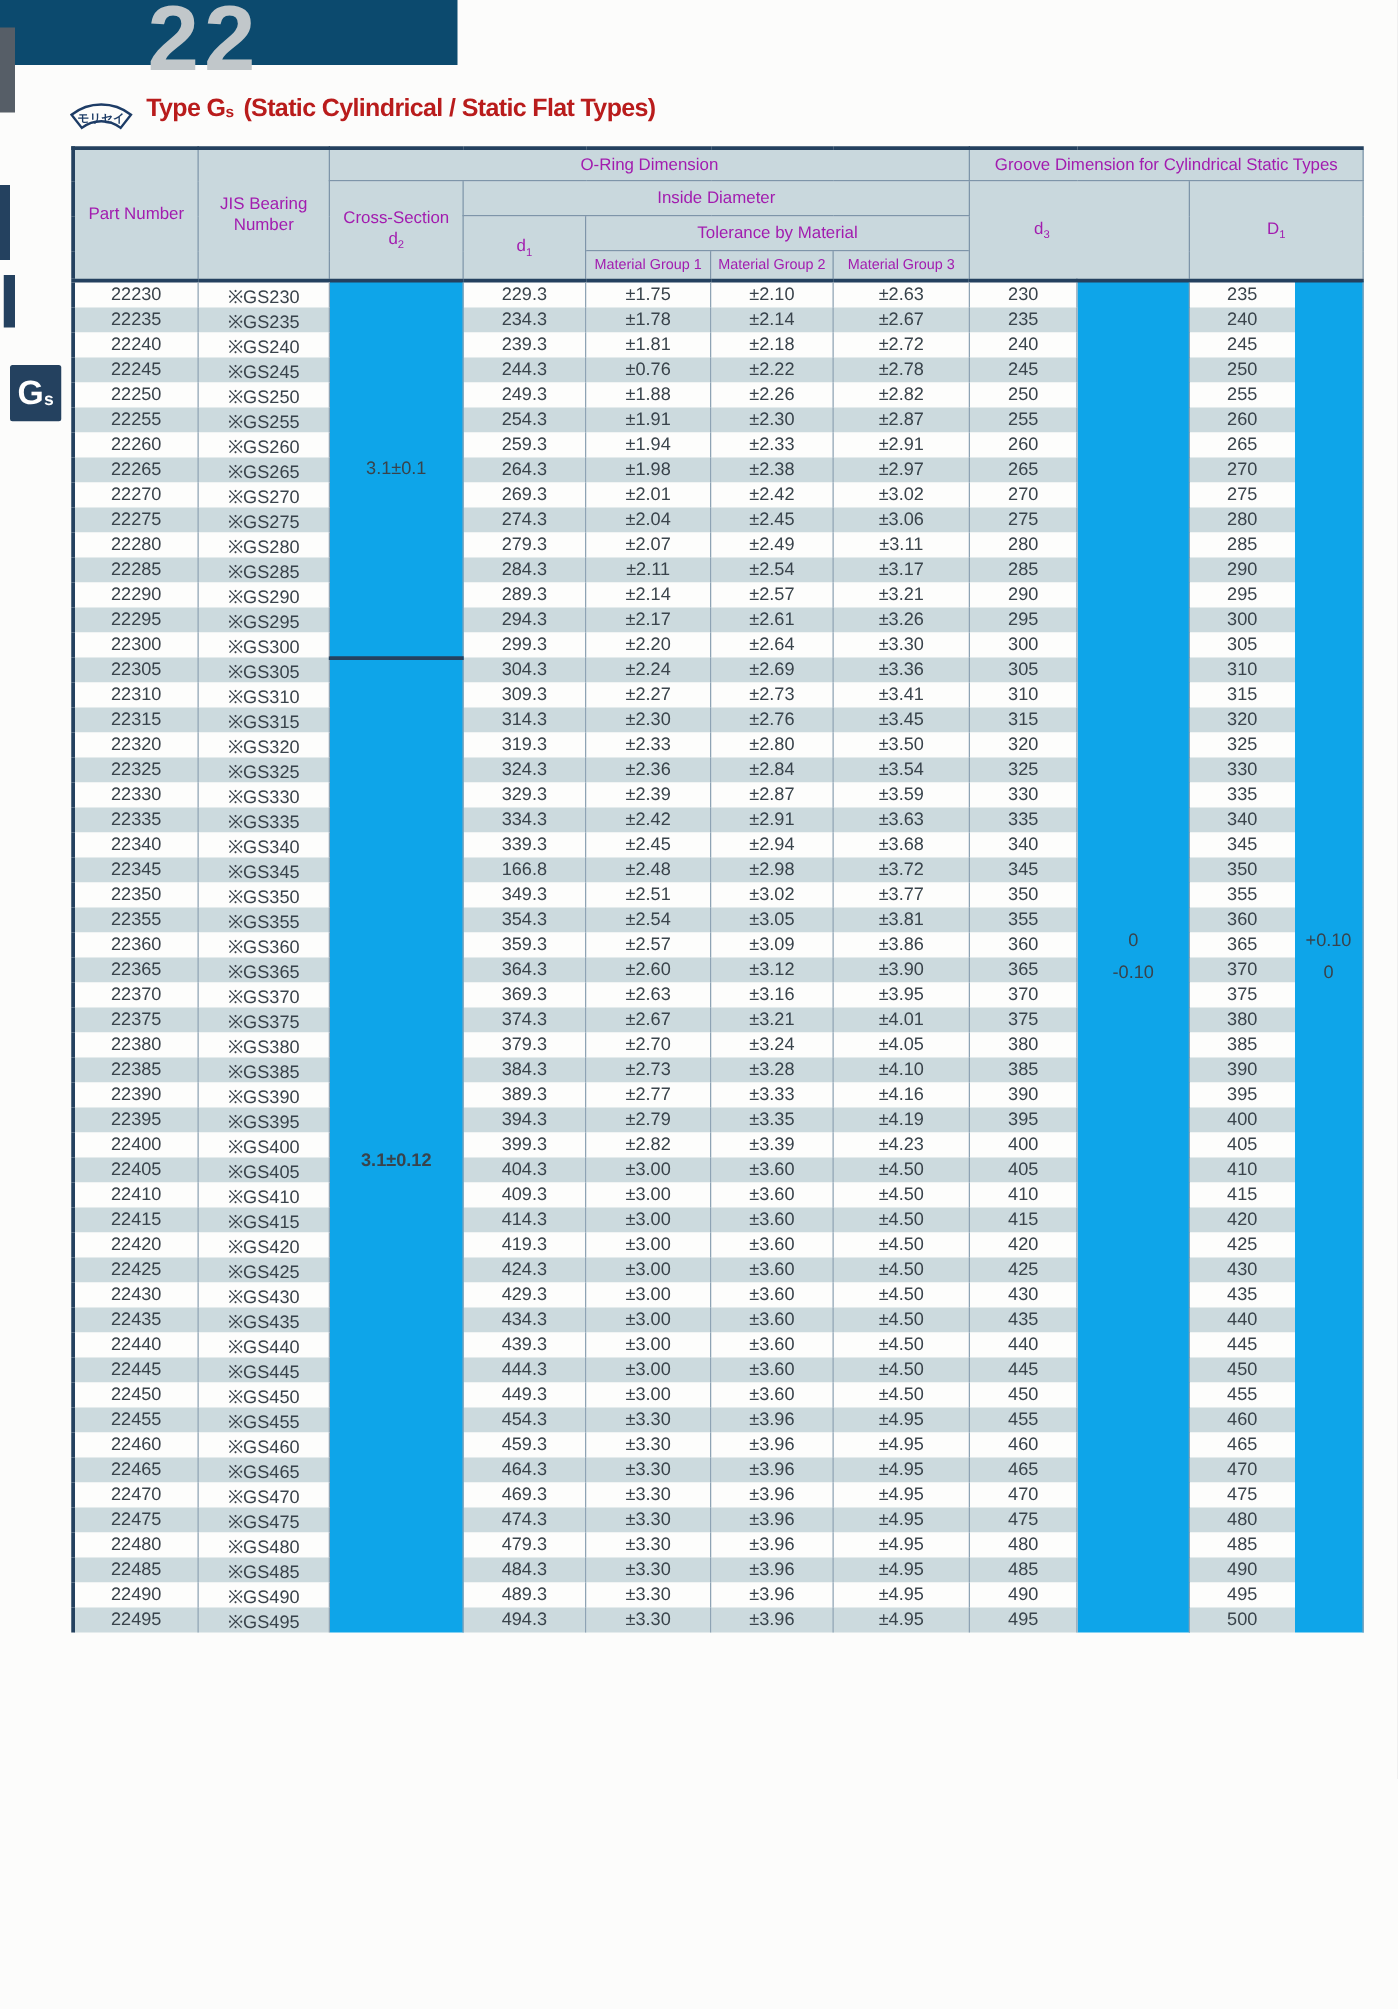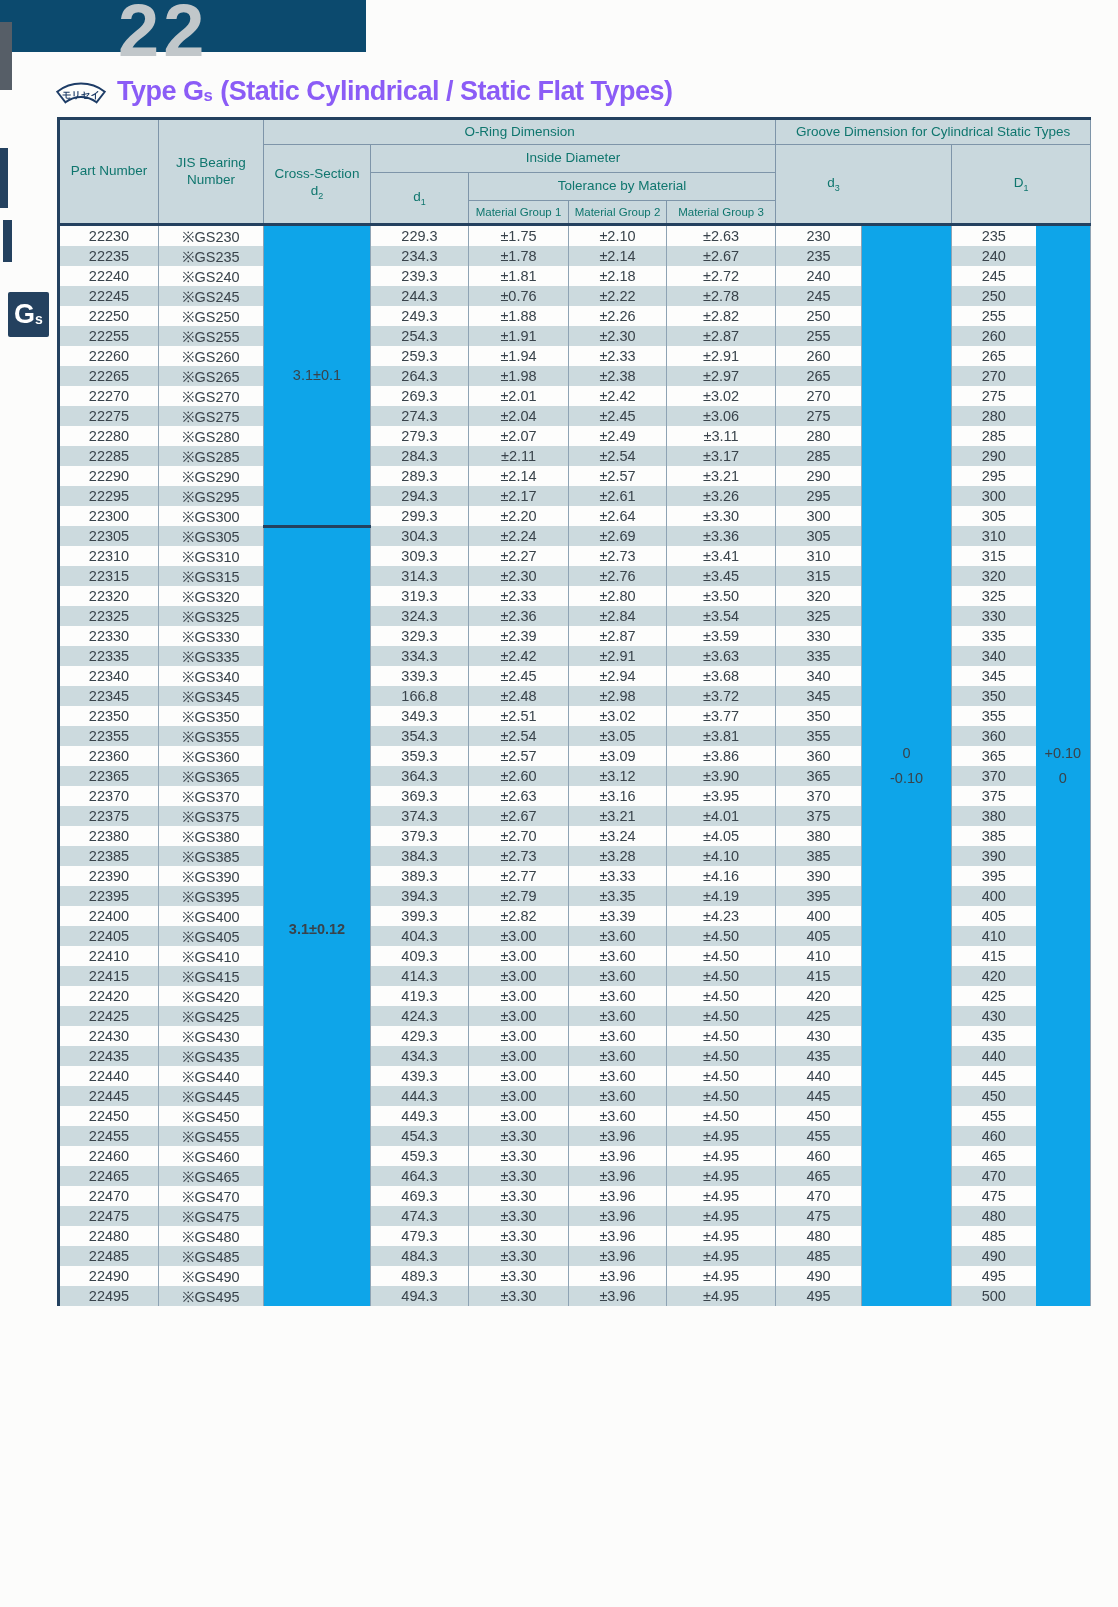--- a/index.html
+++ b/index.html
@@ -15,34 +15,34 @@
   .corner-strip{position:absolute;left:0;top:22px;width:12px;height:68px;background:#565e67;}
   .side-bar-1{position:absolute;left:0;top:148px;width:8px;height:60px;background:var(--navy);}
   .side-bar-2{position:absolute;left:3px;top:220px;width:9px;height:42px;background:var(--navy);}
   .gs-badge{position:absolute;left:8px;top:292px;width:41px;height:45px;background:var(--navy);
     color:#fff;display:flex;align-items:center;justify-content:center;border-radius:2px;}
   .gs-badge .g{font-size:27px;font-weight:bold;line-height:1;}
   .gs-badge .s{font-size:14px;font-weight:bold;line-height:1;margin-top:9px;}
   
   .title-row{position:absolute;left:55px;top:76px;height:36px;display:flex;}
   .logo{margin-right:10px;}
-  .page-title{font-size:27px;font-weight:bold;color:#8b5cf6;letter-spacing:-0.5px;white-space:nowrap;}
+  .page-title{font-size:20px;font-weight:bold;color:#b91c1c;letter-spacing:-0.5px;white-space:nowrap;}
   .page-title .tsub{font-size:0.62em;vertical-align:-0.06em;}
   .page-title .tsuffix{margin-left:8px;}
   
   table.catalog{
     position:absolute;left:57px;top:117px;width:1032px;
     border-collapse:collapse;table-layout:fixed;
     border-top:3px solid var(--navy);
     border-left:3px solid var(--navy);
     border-right:1px solid var(--line);
   }
   thead th{
     background:var(--headerbg);border:1px solid #7e95a9;
-    font-weight:normal;font-size:13.5px;color:#0f766e;padding:0;line-height:1.25;
+    font-weight:normal;font-size:13.5px;color:#a21caf;padding:0;line-height:1.25;
   }
   tr.hr1{height:26px;} tr.hr2{height:28px;} tr.hr3{height:28px;} tr.hr4{height:24px;}
   tr.hr4 th{font-size:11.5px;}
   th.hb{border-bottom:3px solid var(--navy);}
   th.th-d3{padding-right:60px;}
   sub{font-size:9px;}
   tbody tr{height:14px;}
   tbody td{
     padding:0;text-align:center;font-size:14.5px;color:#39434b;
     border:none;background:#fdfdfc;

